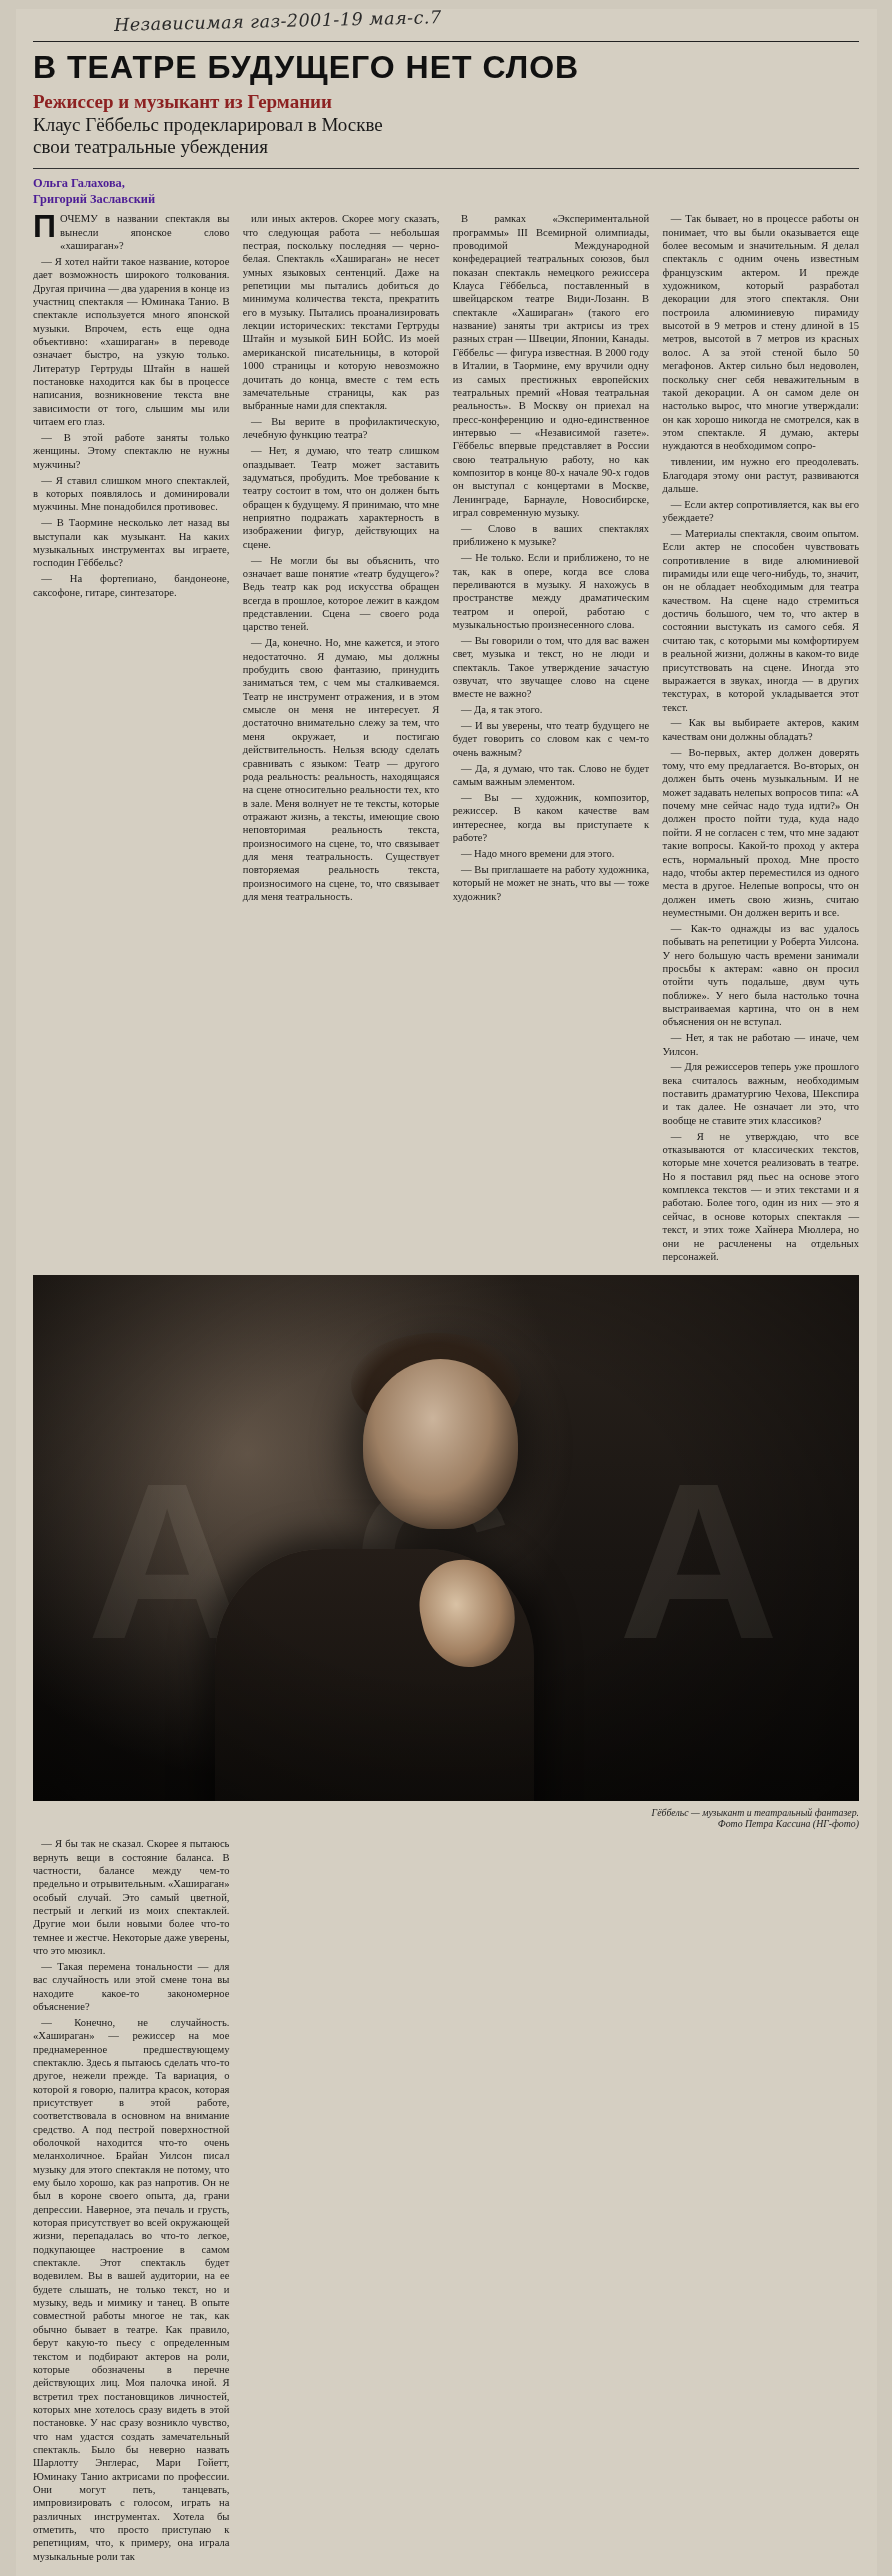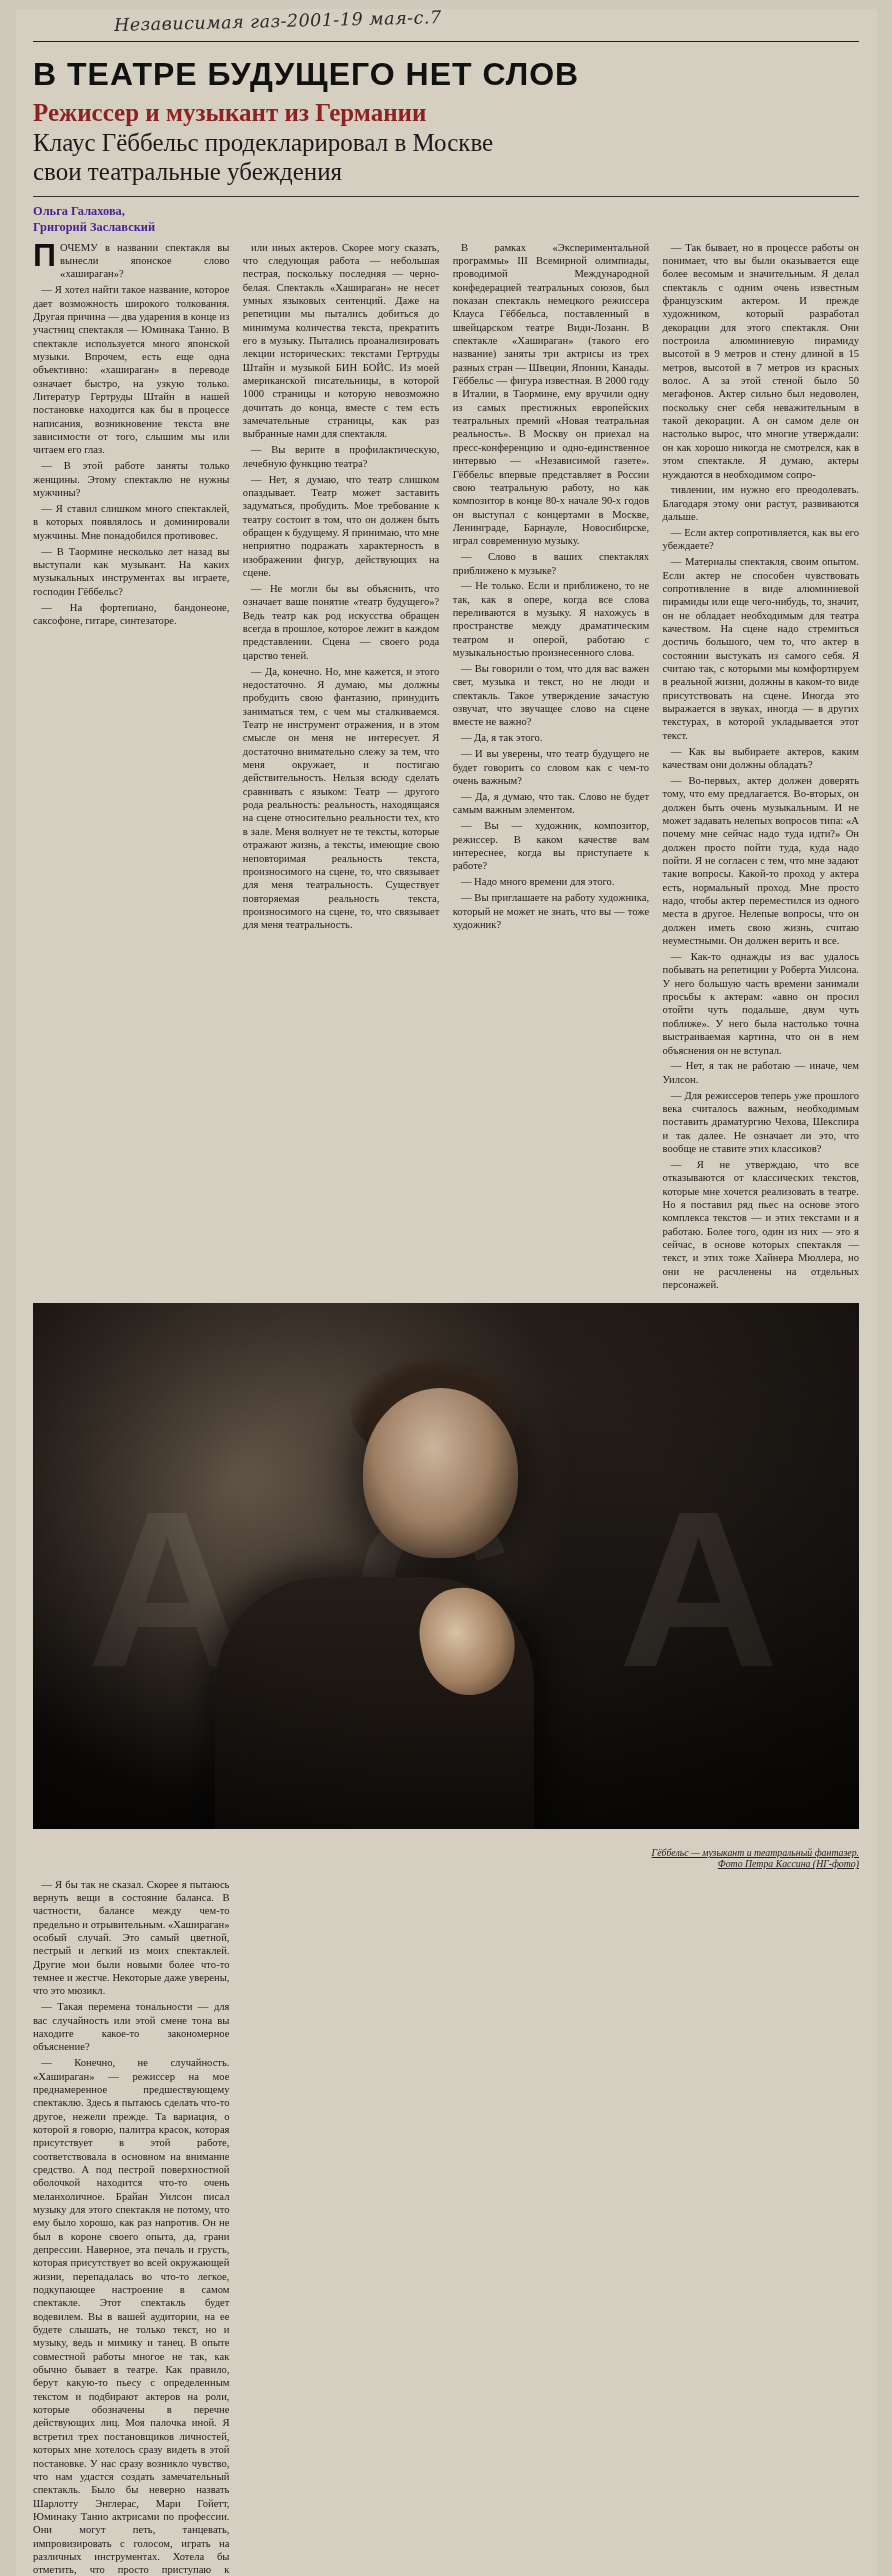--- a/index.html
+++ b/index.html
@@ -33,26 +33,26 @@
   }
   .headline{
     margin:32px 17.5px 0 17.5px;
     font-family:"Liberation Sans", sans-serif;
     font-weight:bold;
     font-size:32px;
     line-height:1.0;
     letter-spacing:1px;
     color:#111;
     border-top:1.5px solid #222;
-    padding-top:16px;
+    padding-top:9px;
   }
   .subhead{
     margin:8.2px 17.5px 0 17.5px;
     font-family:"Liberation Serif", serif;
-    font-size:25px;
+    font-size:19px;
     line-height:1.18;
     color:#1a1a1a;
   }
   .subhead .red{ color:#8d2222; font-weight:bold;}
   .rule-thin{
     margin:9.3px 17.5px 0 17.5px;
     border-bottom:1px solid #333;
   }
   .byline{
     margin:7.2px 17.5px 0 17.5px;
@@ -152,26 +152,25 @@
     height:108px;
     background:radial-gradient(ellipse at 40% 40%, #d9c2a5 0%, #a07e5f 55%, #4a392b 90%);
     border-radius:46% 54% 50% 50%;
     transform:rotate(-12deg);
   }
   .ph-vig{
     position:absolute;inset:0;
     background:radial-gradient(ellipse at 50% 45%, rgba(0,0,0,0) 40%, rgba(0,0,0,.55) 100%);
   }
   .caption{
-    margin-top:18px;
+    margin-top:6px;
     text-align:right;
     font-size:9.8px;
     font-style:italic;
     color:#222;
-    text-decoration:underline;
   }
   .caption .line2{display:block;}
   .bottom-cols{
     margin:8.2px 17.5px 0 17.5px;
     display:flex;
     gap:13.4px;
     align-items:flex-start;
     padding-bottom:15.5px;
   }
   .bottom-cols .col{font-size:10.6px;}

